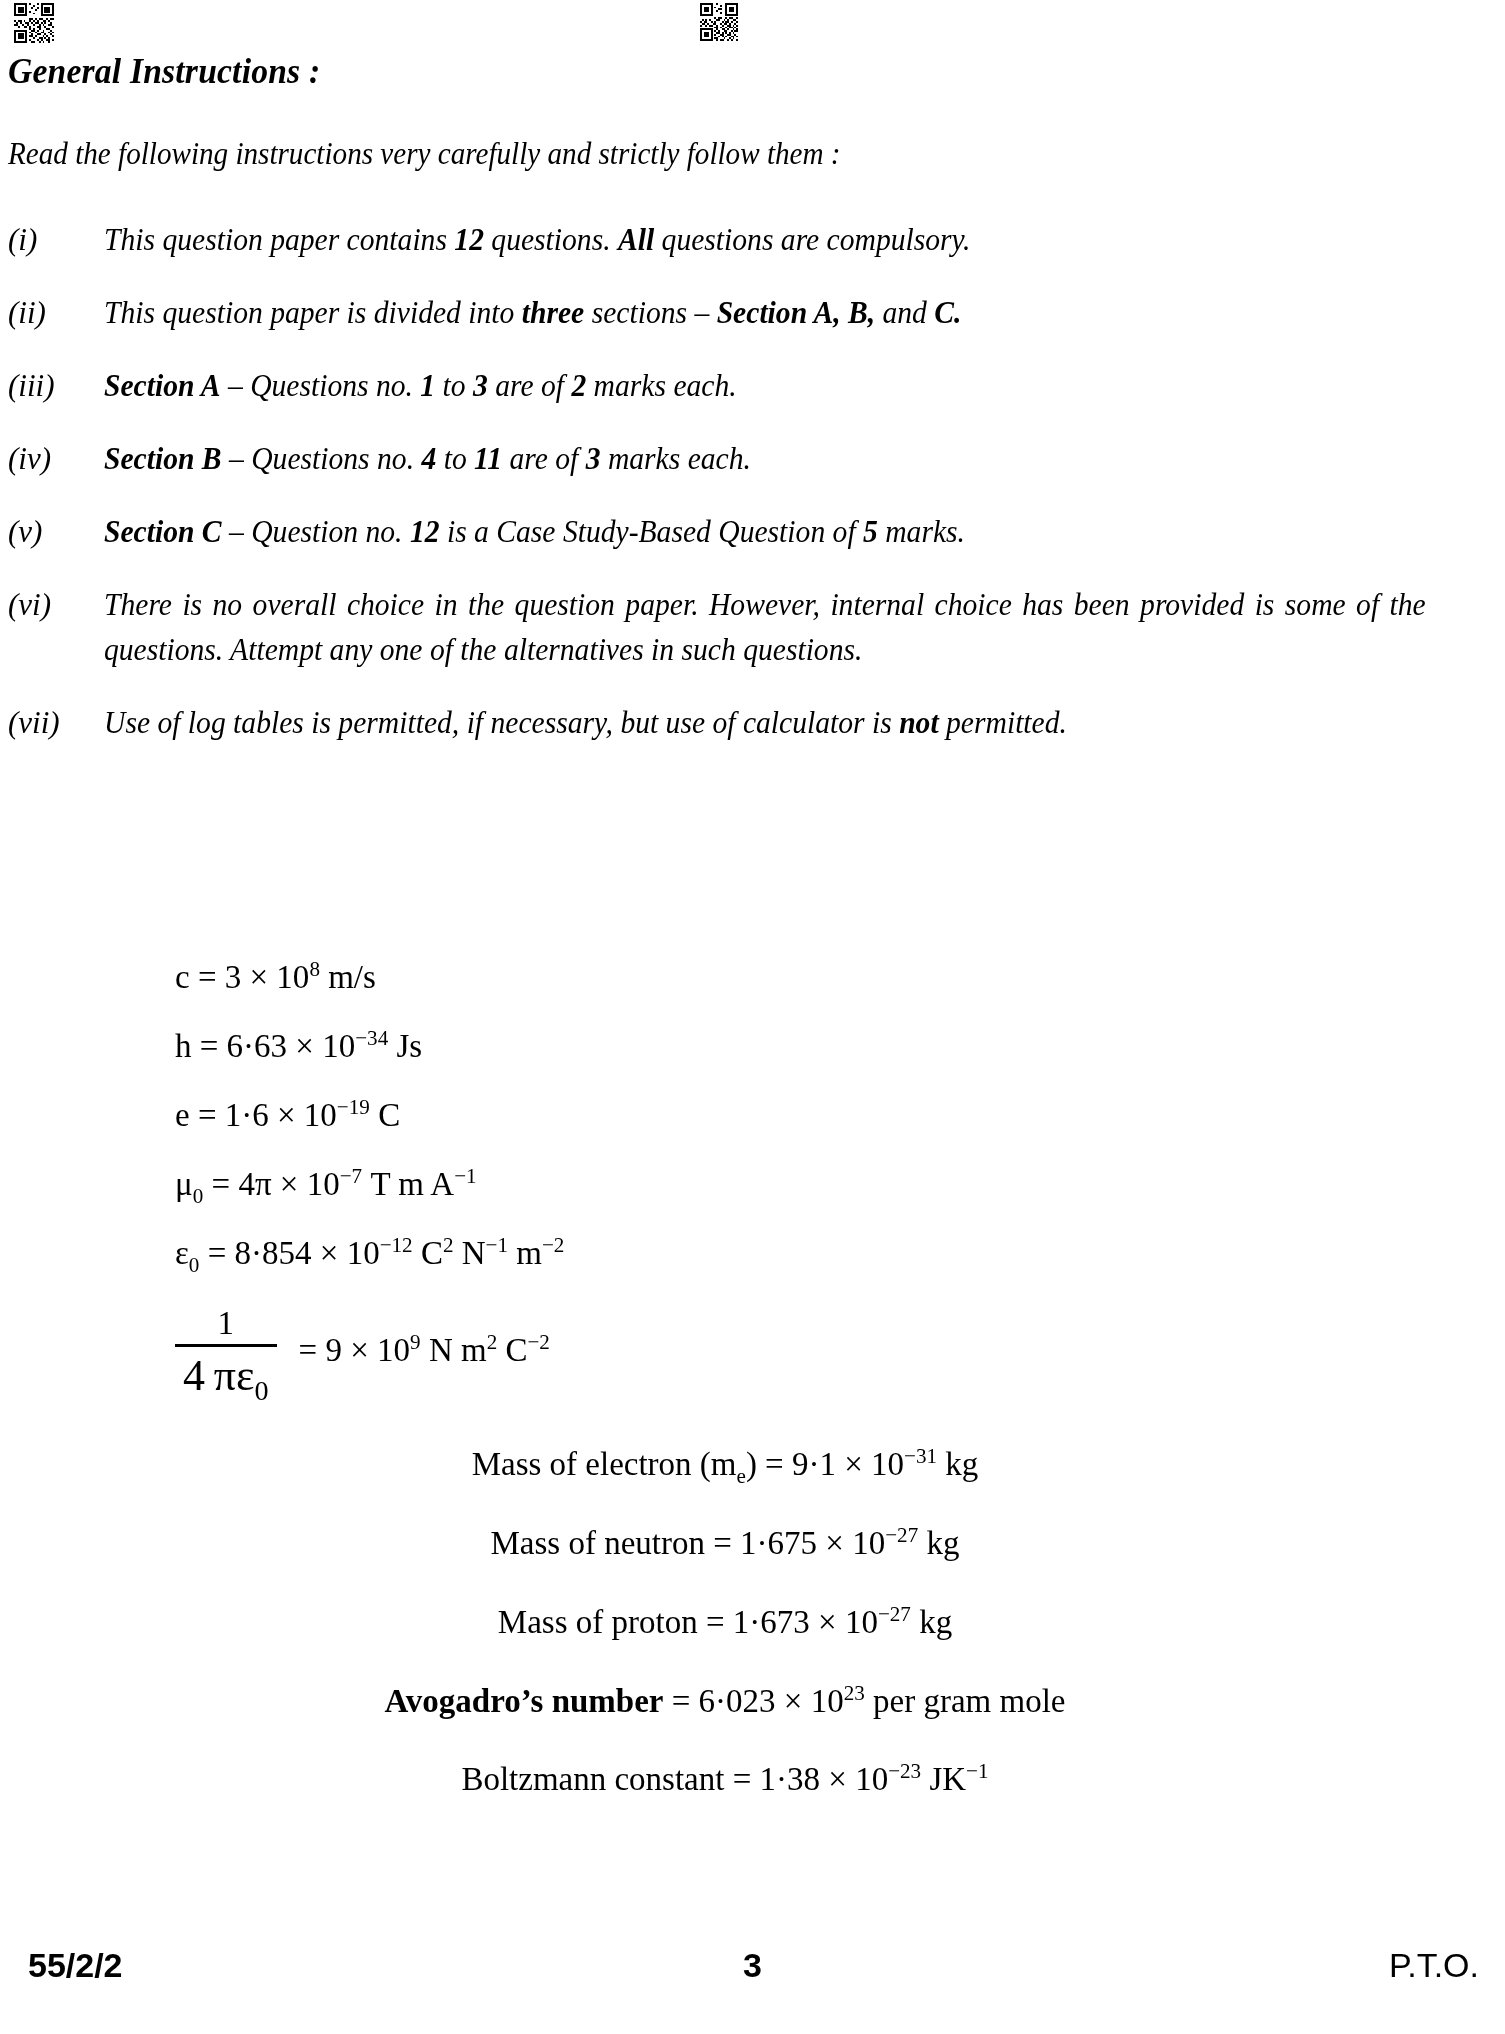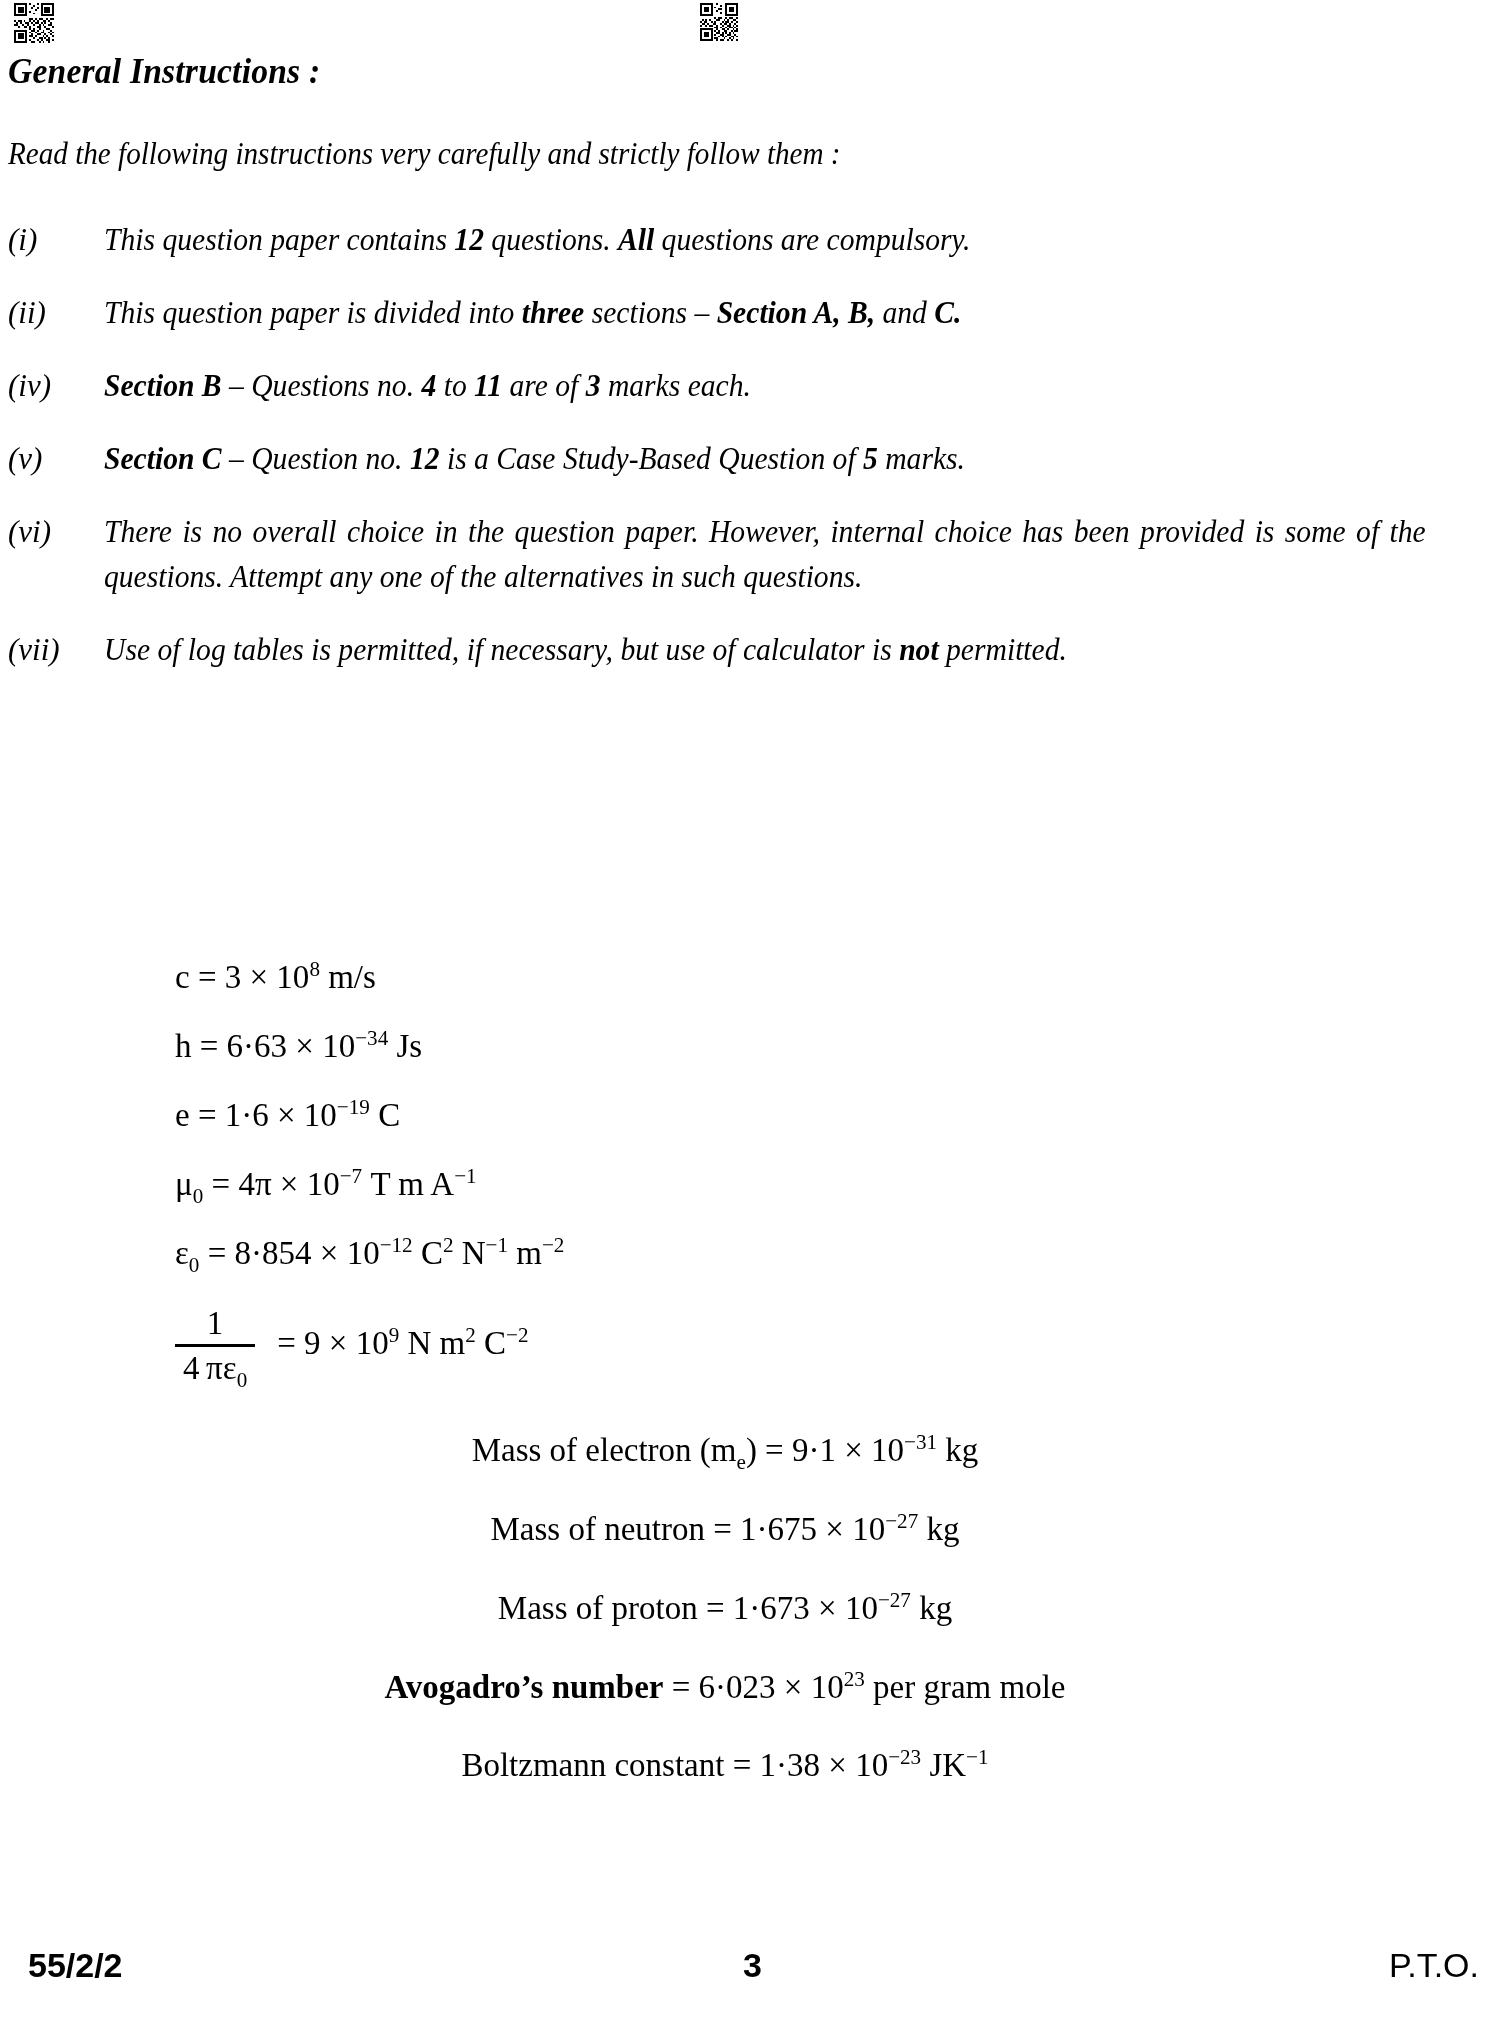--- a/index.html
+++ b/index.html
@@ -131,21 +131,21 @@
     padding: 0 14px 2px 14px;
     font-size: 33px;
   }
   .frac .bar {
     width: 100%;
     height: 3px;
     background: #000;
   }
   .frac .den {
     padding: 3px 8px 0 8px;
-    font-size: 33px;
+    font-size: 44px;
   }
 
   .masses { margin-top: 14px; }
   .masses .const-line { margin-bottom: 40px; text-align: center; }
 
   
   .footer {
     position: absolute;
     left: 0;
     bottom: 8px;
@@ -389,20 +389,24 @@
     <div class="ins-row">
       <div class="ins-num">(i)</div>
       <div class="ins-text">This question paper contains <b>12</b> questions. <b>All</b> questions are compulsory.</div>
     </div>
 
     <div class="ins-row">
       <div class="ins-num">(ii)</div>
       <div class="ins-text">This question paper is divided into <b>three</b> sections – <b>Section A, B,</b> and <b>C.</b></div>
     </div>
 
+    <div class="ins-row">
+      <div class="ins-num">(iii)</div>
+      <div class="ins-text"><b>Section A</b> – Questions no. <b>1</b> to <b>3</b> are of <b>2</b> marks each.</div>
+    </div>
 
     <div class="ins-row">
       <div class="ins-num">(iv)</div>
       <div class="ins-text"><b>Section B</b> – Questions no. <b>4</b> to <b>11</b> are of <b>3</b> marks each.</div>
     </div>
 
     <div class="ins-row">
       <div class="ins-num">(v)</div>
       <div class="ins-text"><b>Section C</b> – Question no. <b>12</b> is a Case Study-Based Question of <b>5</b> marks.</div>
     </div>

